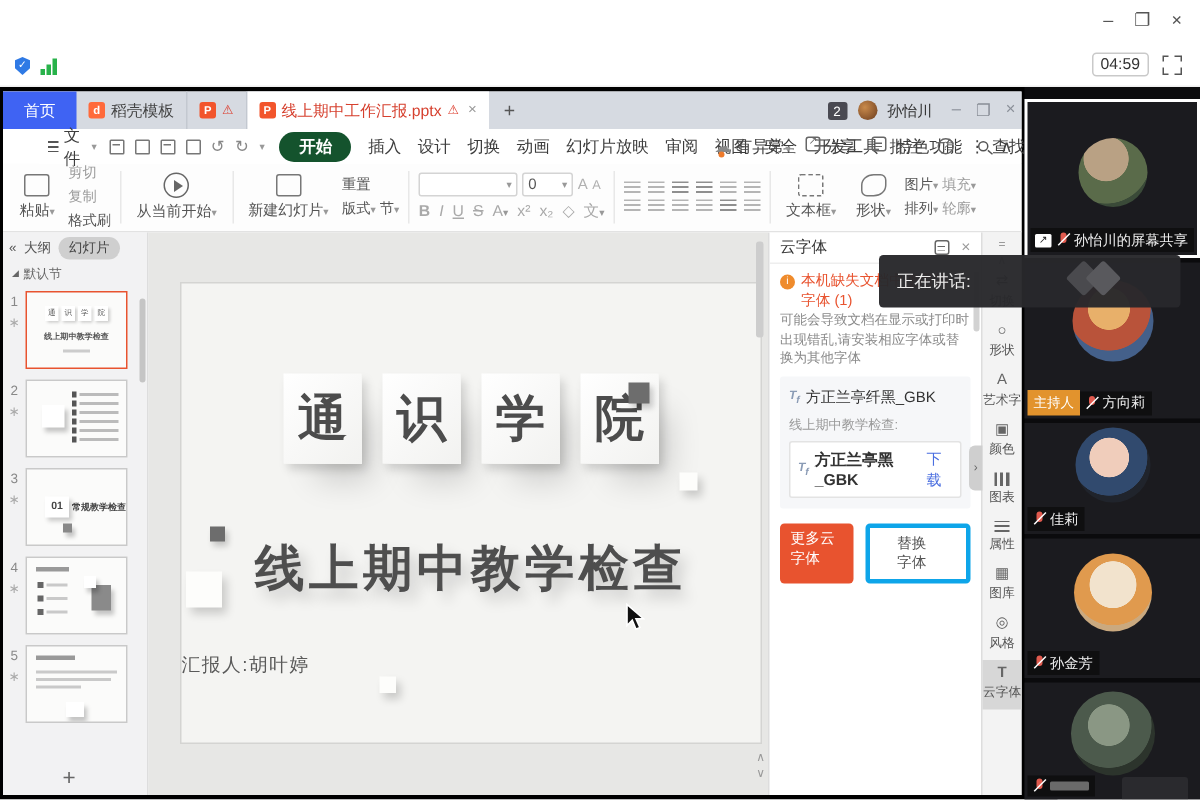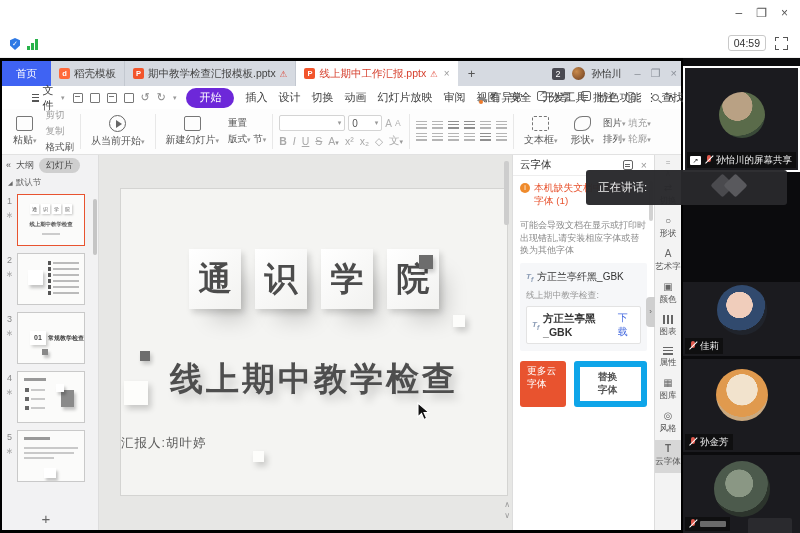--- a/index.html
+++ b/index.html
@@ -44,21 +44,21 @@
   
   .menubar { height:23px; background:#fff; display:flex; align-items:center; font-size:11px; color:#3d3d3d; padding:0 6px; position:relative;margin-left:24px; }
   .filebtn { display:flex; align-items:center; gap:4px; margin-right:8px; }
   .hamb { width:10px; height:8px; background:repeating-linear-gradient(#555 0 1.2px,transparent 1.2px 3.2px); }
   .qicons { display:flex; gap:7px; align-items:center; color:#666; margin-right:10px; }
   .qico { width:10px; height:10px; border:1.2px solid #777; border-radius:1px; position:relative; }
   .qico.b:after { content:""; position:absolute; left:1.5px; right:1.5px; top:2px; height:1.2px; background:#777; }
   .undo { font-size:11px; color:#888; }
   .mtabs { display:flex; align-items:center; gap:11px; }
   .mtab { white-space:nowrap; }
-  .mtab-active { background:#6d28d9; color:#fff; border-radius:11px; padding:2.5px 13px; font-weight:normal; }
+  .mtab-active { background:#14532d; color:#fff; border-radius:11px; padding:2.5px 13px; font-weight:bold; }
   .menu-right { position:absolute; right:6px; display:flex; align-items:center; gap:10px; color:#444; }
   .srchico { display:inline-block; width:7px; height:7px; border:1.4px solid #555; border-radius:50%; position:relative; margin-right:2px; }
   .srchico:after { content:""; position:absolute; left:5px; top:6px; width:4px; height:1.4px; background:#555; transform:rotate(40deg); }
   .cloudico { color:#888; font-size:11px; position:relative; }
   .cloudico:after { content:""; position:absolute; left:3px; bottom:-1px; width:4px; height:4px; border-radius:50%; background:#ef7b2c; }
   .mico { width:10px; height:10px; border:1.2px solid #666; border-radius:2px; display:inline-block; margin-right:2px; position:relative; }
   .mico.lines:after { content:""; position:absolute; left:1.5px; right:1.5px; top:2.5px; height:3.5px; background:repeating-linear-gradient(#666 0 1px,transparent 1px 2.5px); }
   .mico.arrow:after { content:"↗"; position:absolute; left:1px; top:-2px; font-size:7px; color:#666; }
   .helpico { width:11px; height:11px; border:1.2px solid #666; border-radius:50%; font-size:8px; text-align:center; line-height:10px; color:#666; }
 
@@ -122,32 +122,32 @@
 
   
   .fpanel { width:142px; background:#fff; border-left:1px solid #ddd; position:relative; font-size:10px; color:#444; }
   .fp-head { height:21px; border-bottom:1px solid #eee; display:flex; align-items:center; padding:0 7px; font-size:10.5px; color:#333; }
   .fp-head .hic { margin-left:auto; display:flex; gap:6px; align-items:center; color:#999; }
   .fp-body { padding:6px 7px; }
   .fwarn { display:flex; gap:4px; align-items:flex-start; }
   .infoico { min-width:10px; width:10px; height:10px; border-radius:50%; background:#ef8b2c; color:#fff; font-size:7px; text-align:center; line-height:10px; margin-top:1px; }
   .fwarn .wt { color:#e8532f; font-size:9.8px; line-height:1.3; }
   .refresh { color:#999; font-size:10px; margin-left:auto; }
-  .fdesc { color:#8a8a8a; font-size:9px; line-height:1.35; margin-top:12px;font-family:Liberation Serif, serif; }
+  .fdesc { color:#8a8a8a; font-size:9px; line-height:1.35; margin-top:0; }
   .fcard { background:#f6f7f9; padding:7px 6px; margin-top:7px; border-radius:2px; }
   .frow { display:flex; align-items:center; gap:4px; }
   .tfico { color:#8a9bb5; font-size:8px; font-style:italic; font-weight:bold; }
   .fname { font-size:10px; color:#333; }
   .fmatch { color:#999; font-size:8.8px; margin:6px 0 4px; }
   .finner { background:#fff; border:1px solid #e3e3e3; border-radius:2px; padding:4px 5px; display:flex; align-items:center; gap:4px; }
   .finner .fname { font-weight:bold; font-size:10.5px; }
   .dl { margin-left:auto; color:#4a6ee0; font-size:10px; }
   .fbtns { display:flex; gap:8px; margin-top:10px; }
   .btn-orange { background:#e8532f; color:#fff; border-radius:3px; padding:4px 7px; font-size:9.8px; }
-  .btn-plain { background:#fff; border:6px solid #0ea5e9; color:#555; border-radius:3px; padding:4px 18px; font-size:9.8px;font-weight:bold; }
+  .btn-plain { background:#fff; border:3px solid #0ea5e9; color:#555; border-radius:3px; padding:4px 18px; font-size:9.8px; }
   .fp-scroll { position:absolute; right:1px; top:26px; width:4px; height:40px; background:#d2d2d2; border-radius:2px; }
 
   
   .vtabs { width:27px; background:#f3f3f3; border-left:1px solid #ddd; display:flex; flex-direction:column; align-items:center; padding-top:2px; position:relative; }
   .vt-top { color:#9a9a9a; font-size:8px; line-height:1.4; text-align:center; }
   .vtab { width:100%; padding:4px 0 5px; display:flex; flex-direction:column; align-items:center; gap:2px; color:#555; font-size:8.5px; }
   .vtab .ic { font-size:10px; color:#666; line-height:1; }
   .vtab.active { background:#d7d7d7; }
   .icbars { width:10px; height:9px; background:linear-gradient(90deg,#666 0 2px,transparent 2px 4px,#666 4px 6px,transparent 6px 8px,#666 8px 10px); }
   .iclines { width:10px; height:8px; background:repeating-linear-gradient(#666 0 1.2px,transparent 1.2px 3.2px); }
@@ -202,21 +202,20 @@
     <div class="tabbar">
       <div class="tab tab-home">
           <span>首页</span>
         </div>
       <div class="tab">
         <span class="sqicon docericon">d</span>
         <span>稻壳模板</span>
       </div>
       <div class="tab">
         <span class="sqicon ppticon">P</span>
-        <span>期中教学检查汇报模板.pptx</span>
         <span class="warn">⚠</span>
       </div>
       <div class="tab tab-active">
         <span class="sqicon ppticon">P</span>
         <span>线上期中工作汇报.pptx</span>
         <span class="warn">⚠</span>
         <span class="tclose">×</span>
       </div>
       <div class="newtab">+</div>
       <div class="tabbar-right">
@@ -590,20 +589,30 @@
       <span class="pavatar" style="top:24px;width:46px;height:46px;background:radial-gradient(circle at 40% 30%,#b9a184 0 35%,#5a6b4a 36% 70%,#3a4a38 71%)"></span>
       <div class="plabel">
         <span class="pl-dark">
           <span class="shareico">↗</span>
           <span class="mic"></span>
           <span>孙怡川的屏幕共享</span>
         </span>
       </div>
     </div>
 
+    <div class="vtile" style="top:117px;height:104px">
+      <span class="pavatar" style="top:12px;width:54px;height:54px;background:radial-gradient(circle at 45% 35%,#e8b06a 0 30%,#b9533a 31% 60%,#44608a 61%)"></span>
+      <div class="plabel">
+        <span class="hostbadge">主持人</span>
+        <span class="pl-dark">
+          <span class="mic"></span>
+          <span>方向莉</span>
+        </span>
+      </div>
+    </div>
 
     <div class="vtile" style="top:224px;height:74px">
       <span class="pavatar" style="top:3px;width:50px;height:50px;background:radial-gradient(circle at 45% 40%,#f0cdbb 0 32%,#314a6e 33% 62%,#20242c 63%)"></span>
       <div class="plabel">
         <span class="pl-dark">
           <span class="mic"></span>
           <span>佳莉</span>
         </span>
       </div>
     </div>

